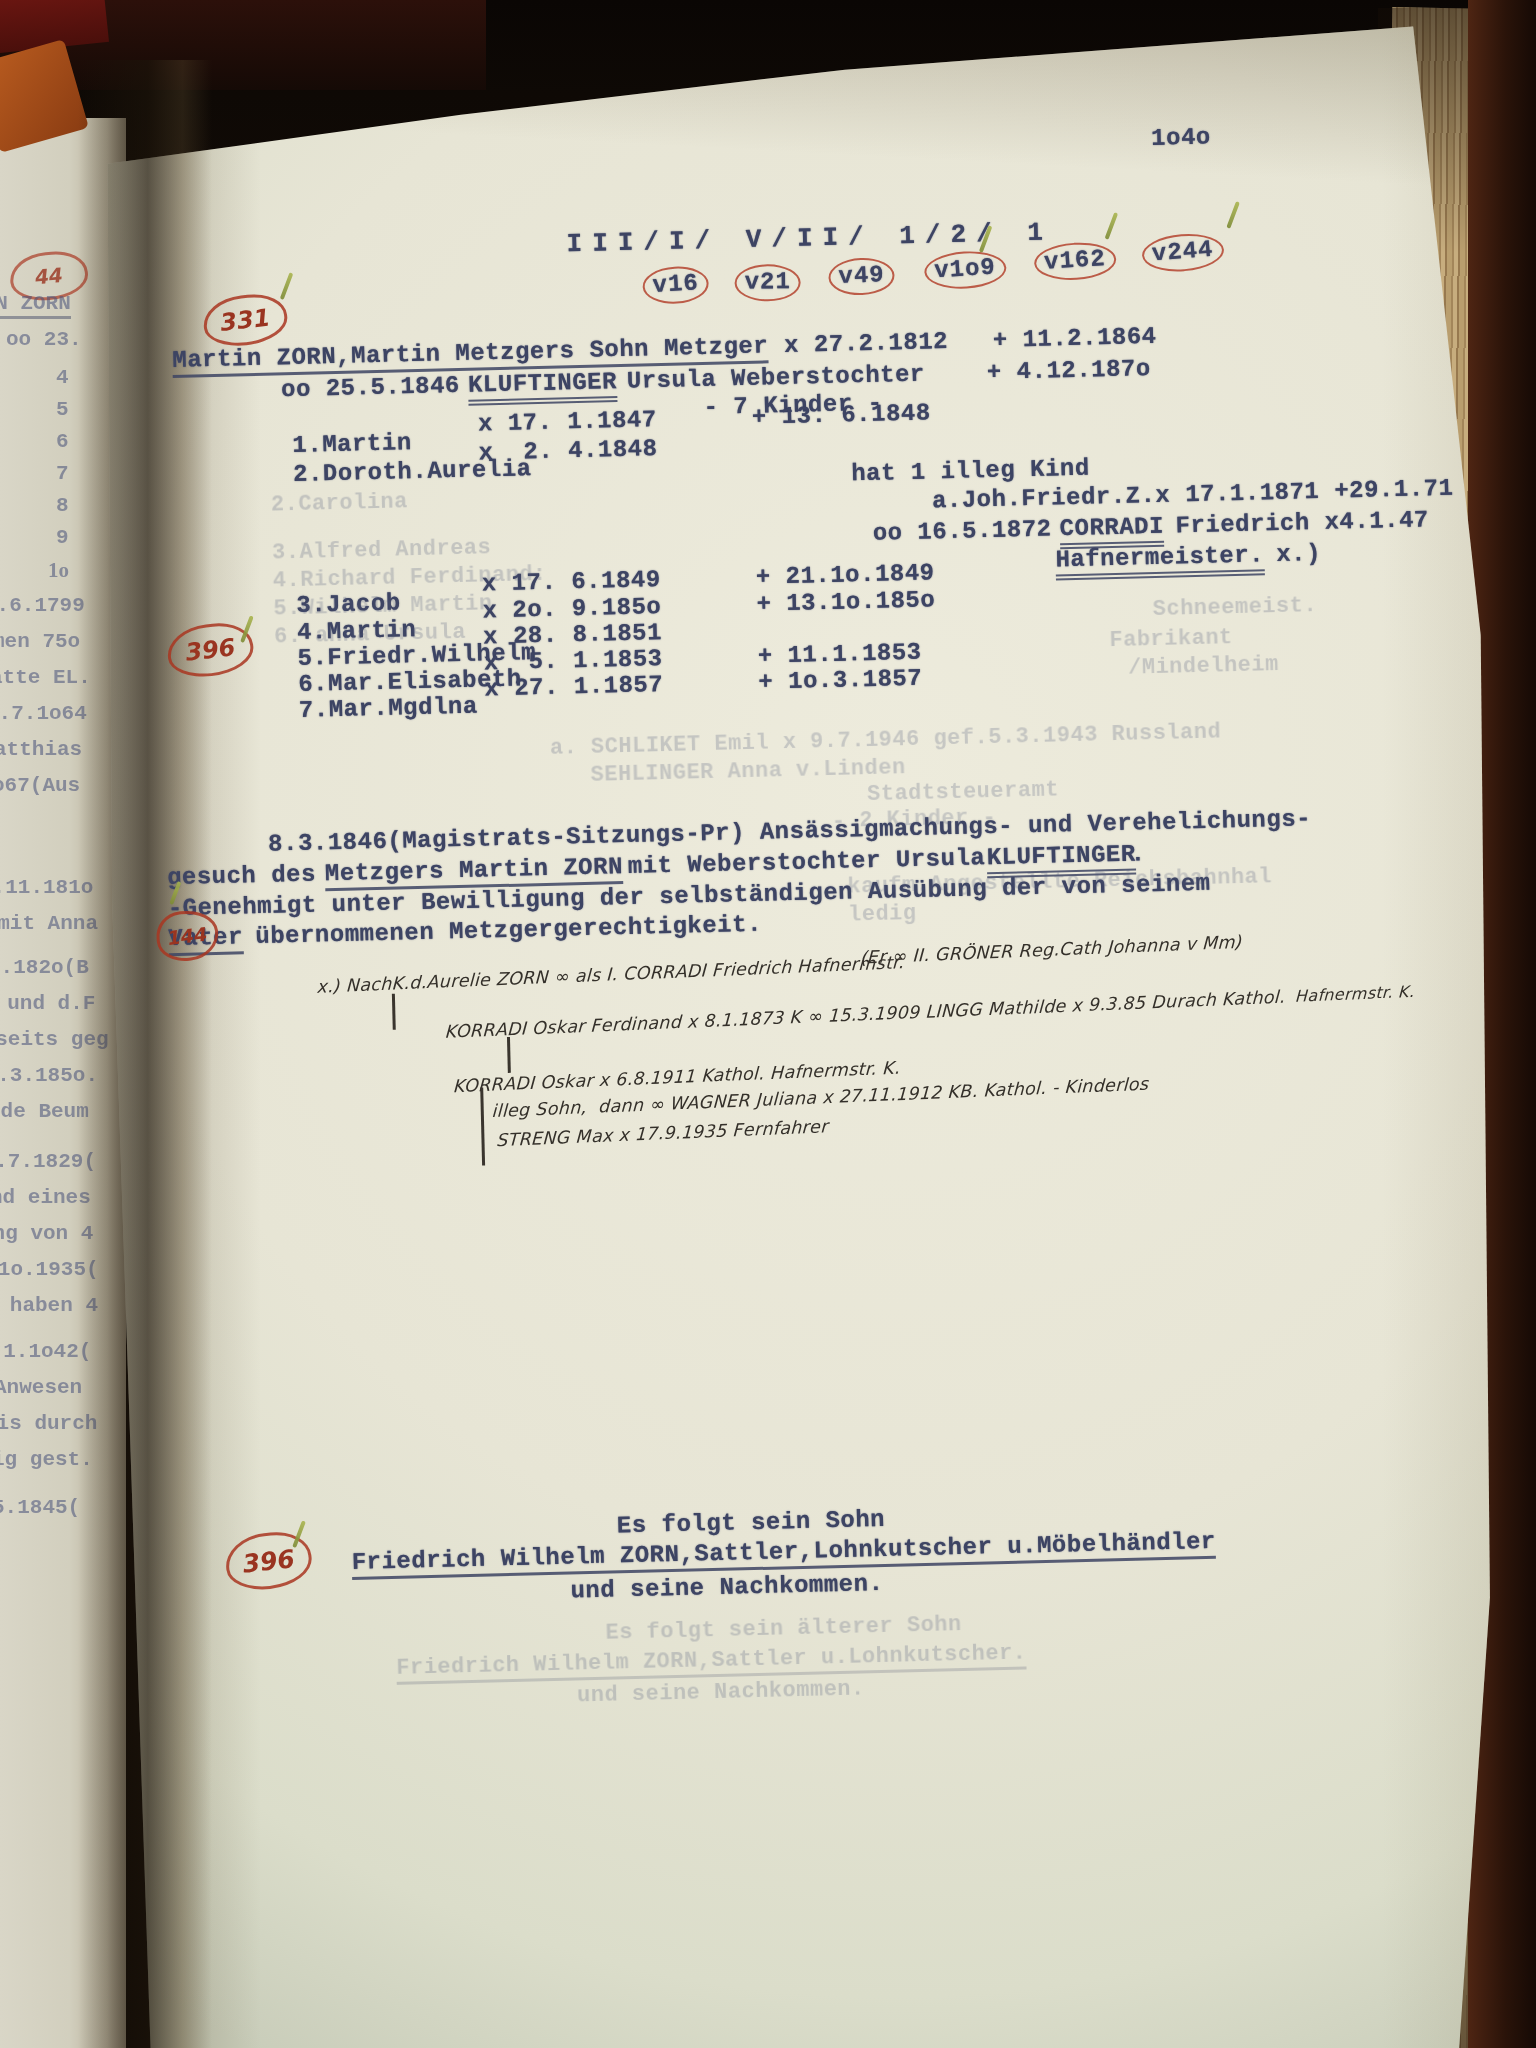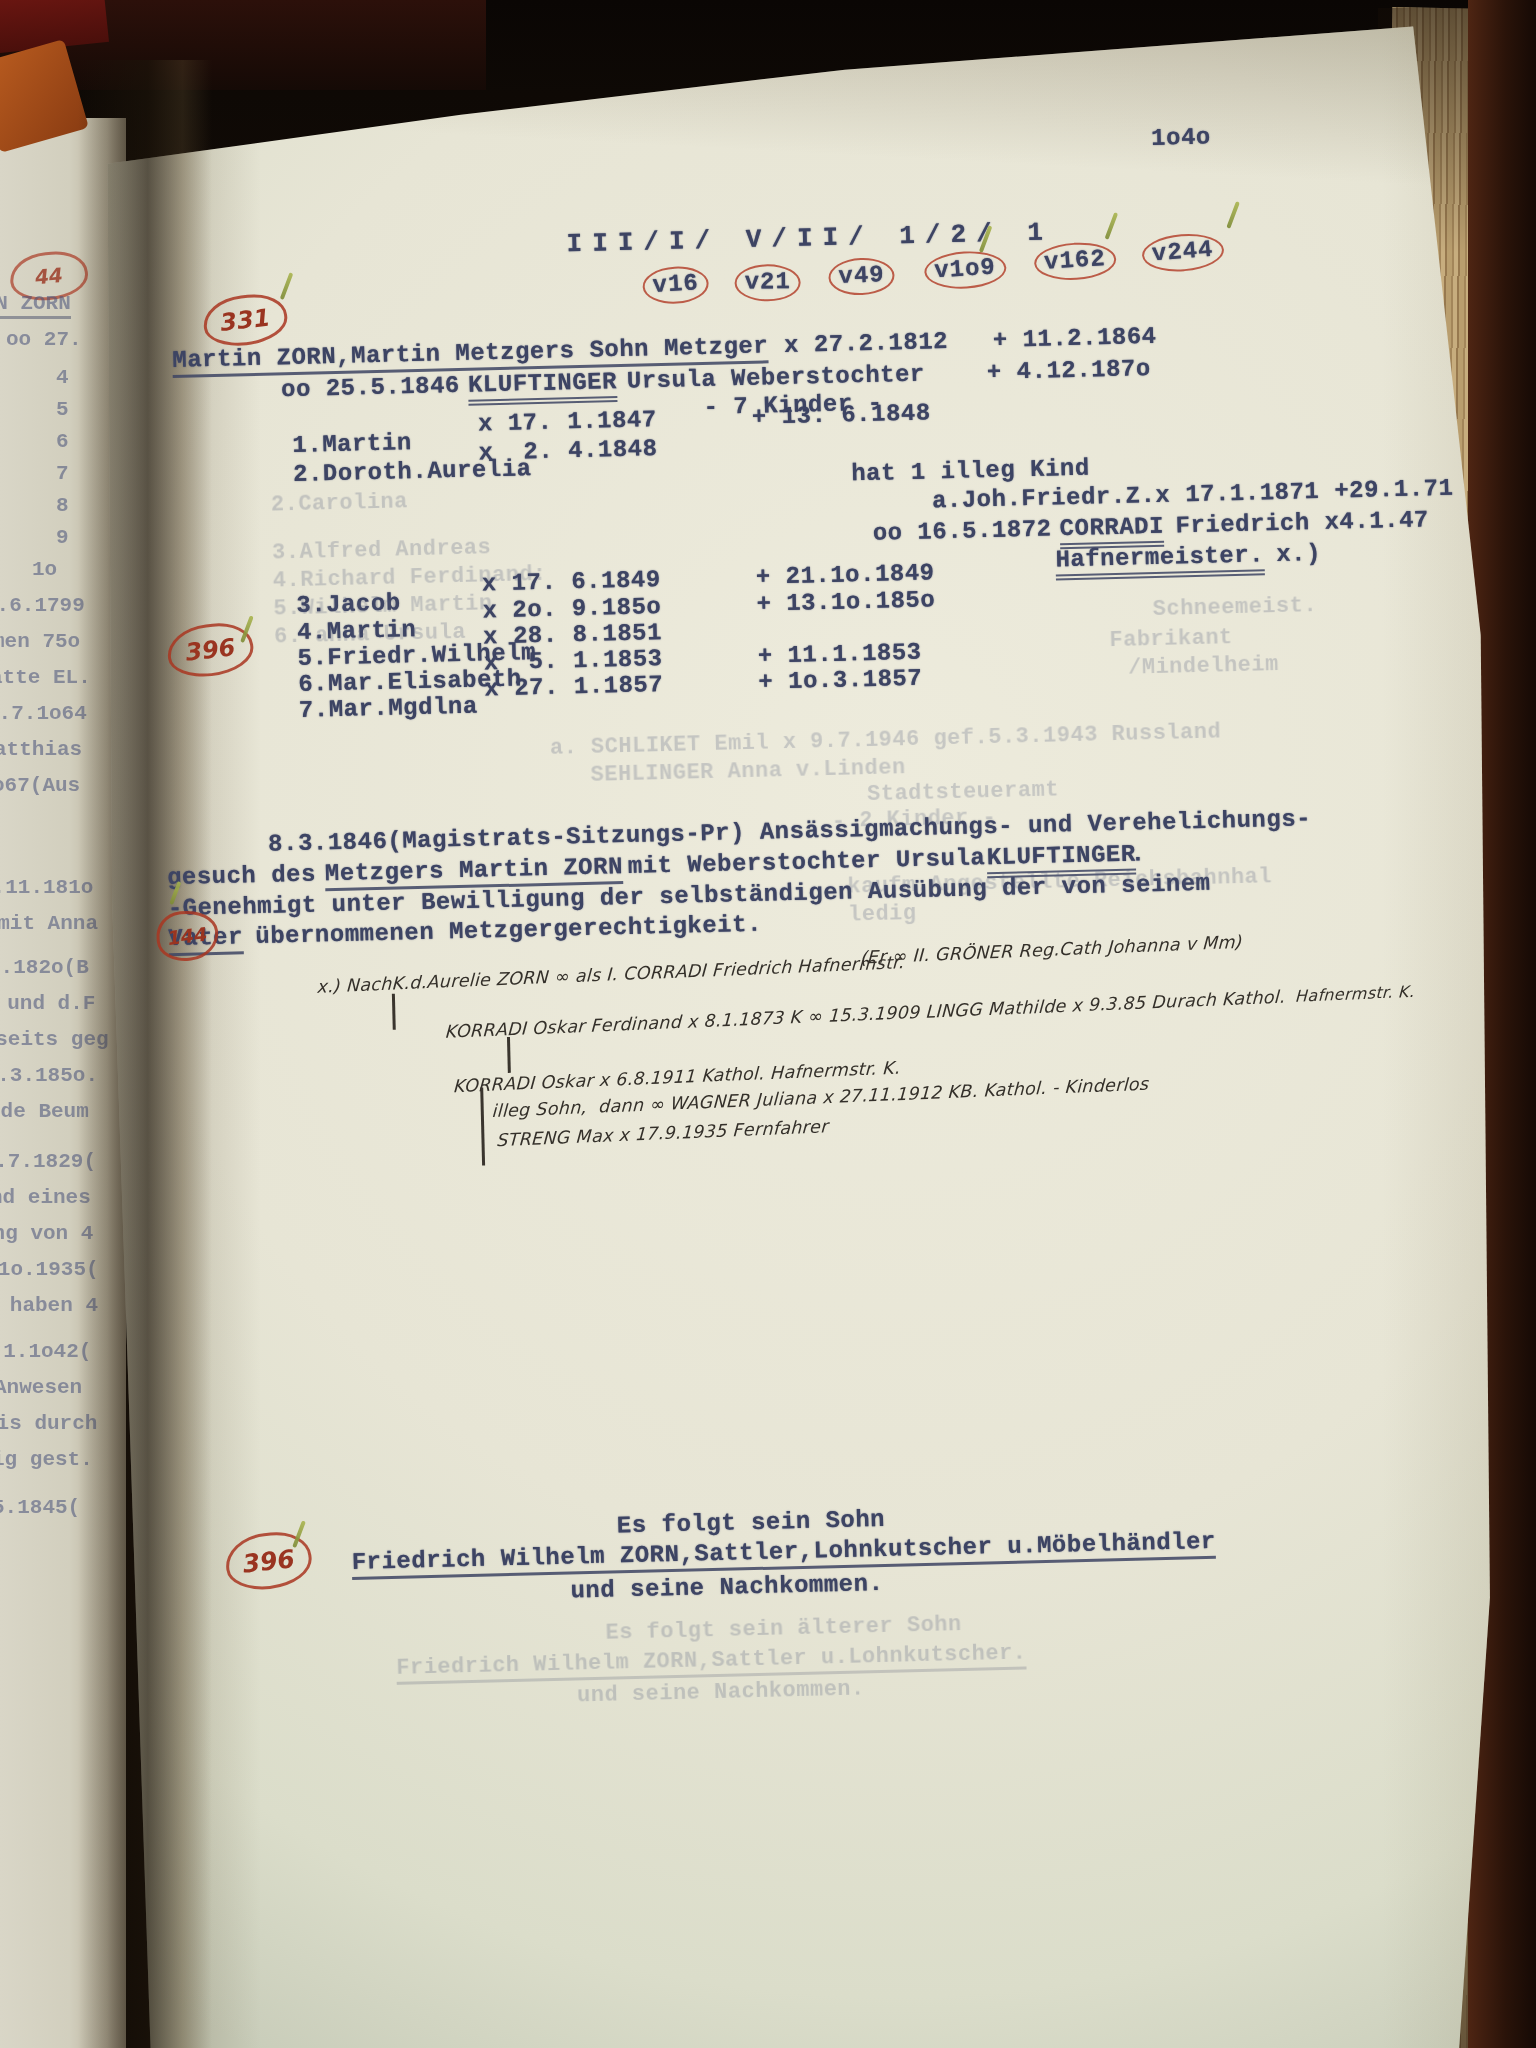--- a/index.html
+++ b/index.html
@@ -74,28 +74,28 @@
 <div class="layer page-stack"></div>
 <div class="layer stack-shade"></div>
 <div class="layer book-cover"></div>
 <div class="layer page"></div>
 
 <div class="layer" style="left:0;top:0;width:130px;height:2048px;z-index:3;">
   <span class="refcircle" style="left:10px;top:252px;width:72px;height:42px;font-size:20px;opacity:.8;">
       <span>44</span>
     </span>
   <span class="frag u" style="left:-30px;top:292px;">TIN ZORN</span>
-  <span class="frag" style="left:6px;top:328px;">oo 27.</span>
+  <span class="frag" style="left:6px;top:328px;">oo 23.</span>
   <span class="frag" style="left:56px;top:366px;">4</span>
   <span class="frag" style="left:56px;top:398px;">5</span>
   <span class="frag" style="left:56px;top:430px;">6</span>
   <span class="frag" style="left:56px;top:462px;">7</span>
   <span class="frag" style="left:56px;top:494px;">8</span>
   <span class="frag" style="left:56px;top:526px;">9</span>
-  <span class="frag" style="left:32px;top:558px;">1o</span>
+  <span class="frag" style="left:48px;top:558px;font-family:Liberation Serif, serif;">1o</span>
   <span class="frag" style="left:-16px;top:594px;">B.6.1799</span>
   <span class="frag" style="left:-8px;top:630px;">men 75o</span>
   <span class="frag" style="left:-10px;top:666px;">atte EL.</span>
   <span class="frag" style="left:-14px;top:702px;">5.7.1o64</span>
   <span class="frag" style="left:-6px;top:738px;">atthias</span>
   <span class="frag" style="left:-8px;top:774px;">o67(Aus</span>
   <span class="frag" style="left:-20px;top:876px;">4.11.181o</span>
   <span class="frag" style="left:-28px;top:912px;">s mit Anna</span>
   <span class="frag" style="left:-12px;top:956px;">7.182o(B</span>
   <span class="frag" style="left:-18px;top:992px;">r und d.F</span>

